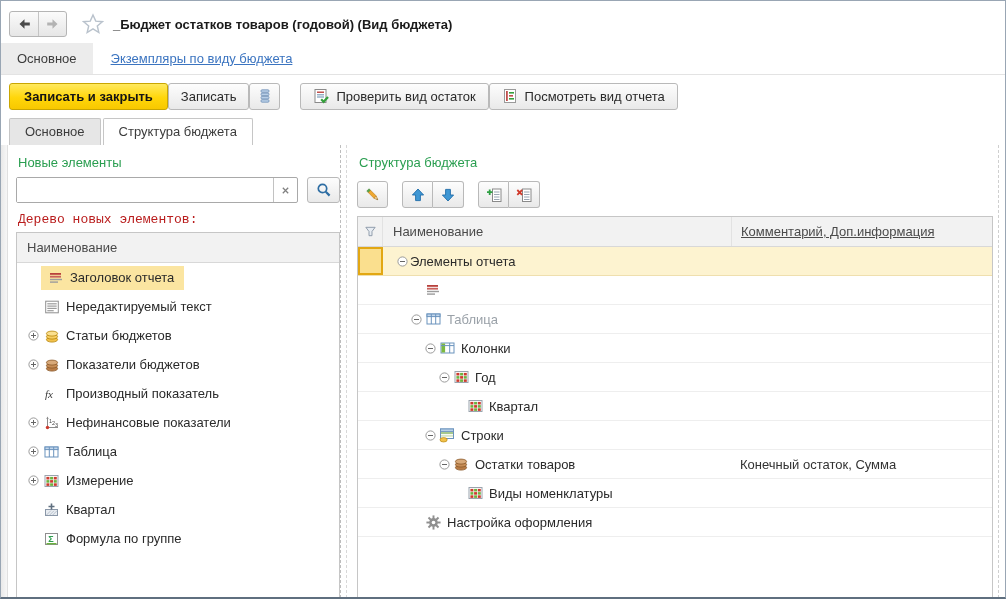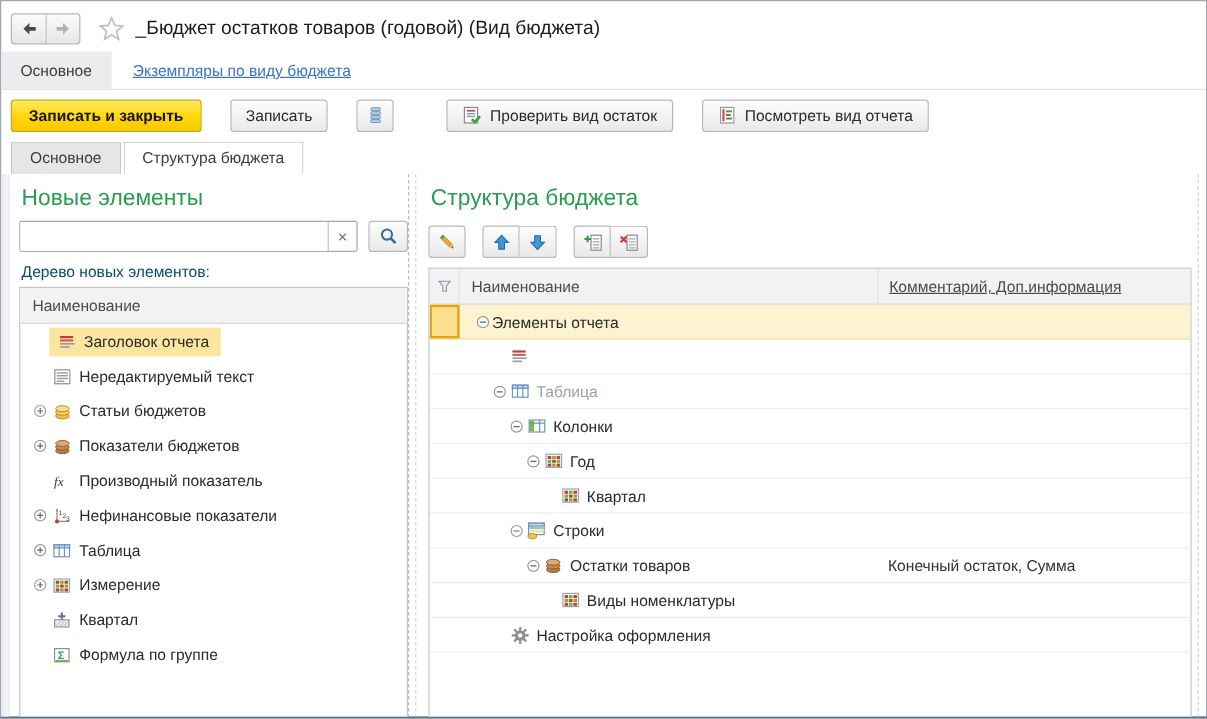--- a/index.html
+++ b/index.html
@@ -8,28 +8,28 @@
   .window {
     width:1006px; height:599px; background:#fff; position:relative; overflow:hidden;
     border:1px solid #99a6b4; border-bottom:2px solid #5f6f7f;
   }
   
   .titlebar { height:42px; display:flex; align-items:center; padding:6px 10px 2px 8px; }
   .navgroup { display:flex; border:1px solid #b5b5b5; border-radius:3px; overflow:hidden; background:linear-gradient(#fbfbfb,#e6e6e6); }
   .navbtn { width:28px; height:24px; display:flex; align-items:center; justify-content:center; cursor:pointer; }
   .navbtn + .navbtn { border-left:1px solid #c4c4c4; }
   .star { margin-left:14px; width:24px; height:24px; display:flex; align-items:center; justify-content:center; }
-  .wintitle { margin-left:8px; font-size:16px; color:#1a1a1a; white-space:nowrap; }
+  .wintitle { margin-left:8px; font-size:13px; color:#1a1a1a; white-space:nowrap;font-weight:bold; }
   
   .sectionbar { height:32px; display:flex; align-items:stretch; border-bottom:1px solid #e3e3e3; }
   .section-main { background:#ececec; padding:0 16px; display:flex; align-items:center; color:#3c3c3c; }
   .section-link { display:flex; align-items:center; margin-left:18px; }
   .section-link a { color:#3b74c0; text-decoration:underline; cursor:pointer; }
   
-  .toolbar { height:42px; display:flex; align-items:center; padding:0 8px; gap:24px; }
+  .toolbar { height:42px; display:flex; align-items:center; padding:0 8px; gap:0; }
   .btn {
     height:27px; border:1px solid #b9b9b9; border-radius:3px;
     background:linear-gradient(#fdfdfd,#e9e9e9); padding:0 12px;
     display:inline-flex; align-items:center; gap:7px; color:#2a2a2a; cursor:pointer; white-space:nowrap;
   }
   .btn-primary {
     background:linear-gradient(#ffe95e,#ffd60a 55%,#f8c800); border:1px solid #c9a602;
     font-weight:bold; color:#141414; padding:0 14px;
   }
   .btn-icononly { width:31px; padding:0; justify-content:center; }
@@ -41,27 +41,27 @@
     background:#e6e6e6; color:#3c3c3c; cursor:pointer; border-radius:2px 2px 0 0;
   }
   .tab.active { background:#fff; position:relative; }
   
   .content { display:flex; height:453px; position:relative; }
   .leftstrip { width:7px; background:linear-gradient(90deg,#e9e9e9,#f7f7f7); border-right:1px solid #e0e0e0; }
   .vsplitter { width:7px; border-left:1px dashed #bdbdbd; border-right:1px dashed #d8d8d8; cursor:col-resize; }
   .right-dashed { position:absolute; top:0; bottom:0; right:6px; width:0; border-left:1px dashed #cfcfcf; }
   
   .leftpanel { width:332px; display:flex; flex-direction:column; padding:8px 0 0 8px; }
-  .panel-title { color:#2a9e50; font-size:19px; margin:2px 0 7px 2px; }
+  .panel-title { color:#2a9e50; font-size:13px; margin:2px 0 7px 2px; }
   .searchrow { display:flex; gap:9px; align-items:center; }
   .searchbox { flex:1; height:26px; border:1px solid #a9a9a9; border-radius:2px; display:flex; align-items:stretch; background:#fff; }
   .searchbox input { flex:1; border:none; outline:none; padding:0 6px; font:inherit; min-width:0; }
   .clearbtn { width:24px; display:flex; align-items:center; justify-content:center; border-left:1px solid #c2c2c2; cursor:pointer; }
   .searchbtn { width:33px; height:26px; padding:0; justify-content:center; }
-  .tree-label { margin:9px 0 5px 2px; color:#0c4a6e; }
+  .tree-label { margin:9px 0 5px 2px; color:#b91c1c;font-family:Liberation Mono, monospace; }
   .treebox { flex:1; border:1px solid #c6c6c6; margin-right:0; display:flex; flex-direction:column; overflow:hidden; background:#fff; }
   .treehead { background:#f2f2f2; border-bottom:1px solid #d8d8d8; padding:7px 10px; color:#4a4a4a; }
   .treebody { flex:1; overflow:hidden; }
   .ltree-row { height:29px; display:flex; align-items:center; padding-left:9px; cursor:default; }
   .ltree-row .slot { width:15px; display:flex; align-items:center; justify-content:center; flex:none; }
   .licon { width:17px; height:16px; display:flex; align-items:center; justify-content:center; margin:0 6px 0 2px; flex:none; }
   .hl { display:inline-flex; align-items:center; background:#fbe5a1; padding:4px 10px 4px 2px; }
   .hl .licon { margin-left:4px; }
   
   .rightpanel { flex:1; display:flex; flex-direction:column; padding:8px 12px 0 10px; min-width:0; }

